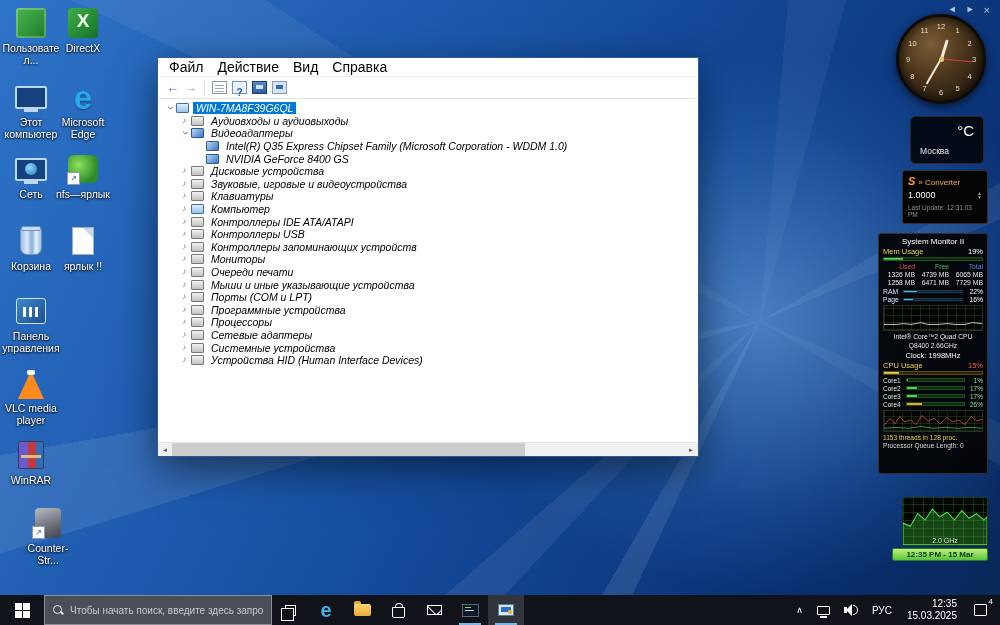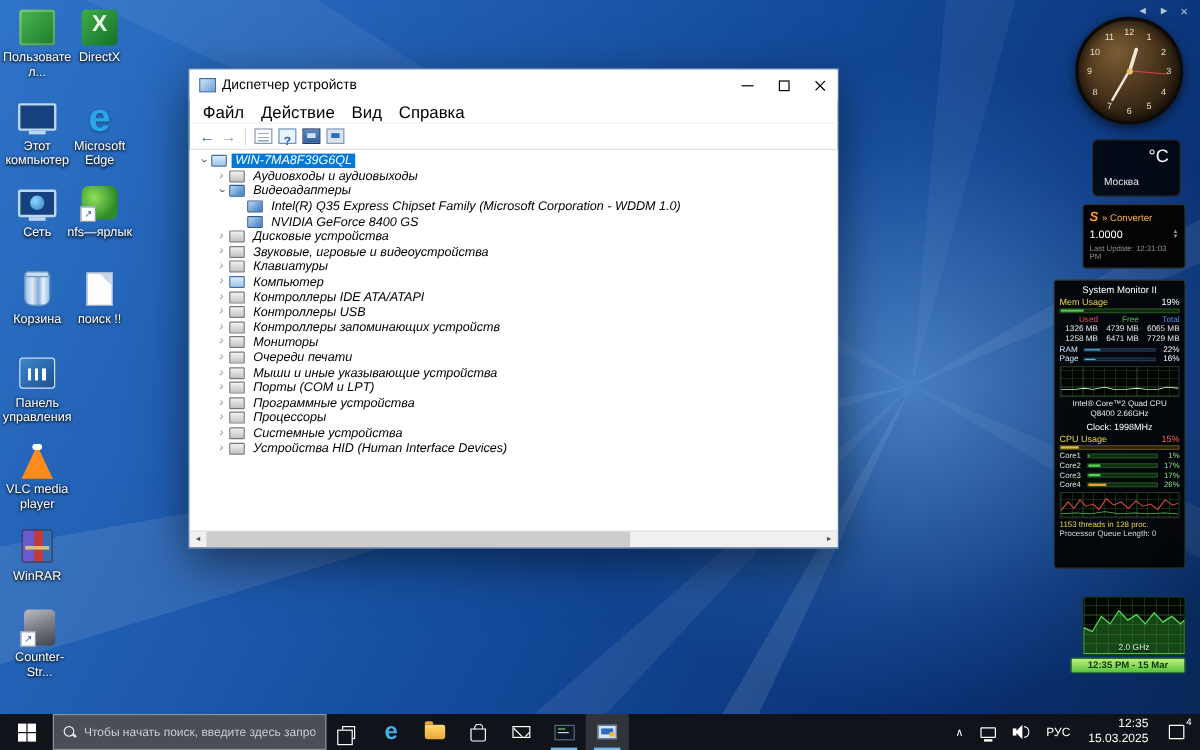--- a/index.html
+++ b/index.html
@@ -18,21 +18,21 @@
 .desktop-icon{position:absolute;width:58px;display:flex;flex-direction:column;align-items:center;gap:2px;cursor:default;}
 .di-art{width:34px;height:34px;position:relative;display:flex;align-items:center;justify-content:center;}
 .di-label{font-size:10.5px;color:#fff;text-align:center;line-height:1.15;text-shadow:0 1px 2px rgba(0,0,0,.95),0 0 3px rgba(0,0,0,.7);word-break:break-word;max-width:60px;}
 .di-users{left:2px;top:6px}.di-directx{left:54px;top:6px}
 .di-this-pc{left:2px;top:80px}.di-edge{left:54px;top:80px}
 .di-network{left:2px;top:152px}.di-nfs{left:54px;top:152px}
 .di-recycle{left:2px;top:224px}.di-wallpaper{left:54px;top:224px}
 .di-control-panel{left:2px;top:294px}
 .di-vlc{left:2px;top:366px}
 .di-winrar{left:2px;top:438px}
-.di-counter-strike{left:4px;top:506px}
+.di-counter-strike{left:19px;top:506px}
 .di-users .art-inner{width:30px;height:30px;background:linear-gradient(135deg,#49b84f,#1f7a2c);border-radius:3px;box-shadow:inset 0 0 0 2px rgba(255,255,255,.25);}
 .di-directx .art-inner{width:30px;height:30px;background:linear-gradient(135deg,#3fae46,#13702a);border-radius:4px;position:relative;}
 .di-directx .art-inner::after{content:"X";position:absolute;left:0;top:2px;width:100%;text-align:center;color:#eaffea;font-weight:bold;font-size:19px;}
 .di-this-pc .art-inner{width:32px;height:23px;background:#15427e;border:2px solid #bcd8f0;border-radius:2px;}
 .di-this-pc .di-art::after{content:"";position:absolute;bottom:2px;left:50%;transform:translateX(-50%);width:14px;height:3px;background:#bcd8f0;}
 .di-edge .art-inner::after{content:"e";font-size:33px;font-weight:bold;color:#2aa7e8;line-height:1;text-shadow:0 1px 2px rgba(0,0,0,.4);}
 .di-network .art-inner{width:32px;height:23px;background:#15427e;border:2px solid #bcd8f0;border-radius:2px;position:relative;}
 .di-network .art-inner::after{content:"";position:absolute;left:50%;top:50%;transform:translate(-50%,-50%);width:12px;height:12px;border-radius:50%;background:radial-gradient(circle at 35% 35%,#8fd8ff,#2a7ec0);}
 .di-network .di-art::after{content:"";position:absolute;bottom:2px;left:50%;transform:translateX(-50%);width:14px;height:3px;background:#bcd8f0;}
 .di-nfs .art-inner{width:30px;height:28px;background:radial-gradient(circle at 35% 35%,#8fe05a,#2e8b2a 70%);border-radius:6px;}
@@ -257,21 +257,21 @@
         <div class="desktop-icon di-recycle">
           <div class="di-art">
             <div class="art-inner"></div>
           </div>
           <div class="di-label">Корзина</div>
         </div>
         <div class="desktop-icon di-wallpaper">
           <div class="di-art">
             <div class="art-inner"></div>
           </div>
-          <div class="di-label">поиск !!</div>
+          <div class="di-label">ярлык !!</div>
         </div>
         <div class="desktop-icon di-control-panel">
           <div class="di-art">
             <div class="art-inner"></div>
           </div>
           <div class="di-label">Панель управления</div>
         </div>
         <div class="desktop-icon di-vlc">
           <div class="di-art">
             <div class="art-inner"></div>
@@ -434,33 +434,20 @@
     <div class="g-gpu">
       <svg viewBox="0 0 80 30" preserveAspectRatio="none">
           <polygon points="0,30 0,16 7,18 14,10 21,14 28,7 35,12 42,9 49,14 56,8 63,13 70,10 77,14 80,12 80,30" fill="rgba(70,220,70,0.3)" stroke="#52e052" stroke-width="0.8"></polygon>
         </svg>
       <div class="gpu-label">2.0 GHz</div>
     </div>
 
     <div class="g-timebar">12:35 PM - 15 Mar</div>
 
     <div class="window">
-      <div class="titlebar">
-        <span class="win-ico"></span>
-        <span class="win-title">Диспетчер устройств</span>
-        <span class="win-btn min">
-            <i></i>
-          </span>
-        <span class="win-btn max">
-            <i></i>
-          </span>
-        <span class="win-btn close">
-            <i></i>
-          </span>
-      </div>
       <div class="menubar">
           <span class="menu-item">Файл</span>
           <span class="menu-item">Действие</span>
           <span class="menu-item">Вид</span>
           <span class="menu-item">Справка</span>
         </div>
       <div class="toolbar">
         <span class="tb back"></span>
         <span class="tb fwd"></span>
         <span class="tbsep"></span>
@@ -552,20 +539,25 @@
           </div>
           <div class="tree-row" style="padding-left: 21px;">
             <span class="twisty collapsed"></span>
             <span class="ti ti-software"></span>
             <span class="tree-label">Программные устройства</span>
           </div>
           <div class="tree-row" style="padding-left: 21px;">
             <span class="twisty collapsed"></span>
             <span class="ti ti-cpu"></span>
             <span class="tree-label">Процессоры</span>
+          </div>
+          <div class="tree-row" style="padding-left: 21px;">
+            <span class="twisty collapsed"></span>
+            <span class="ti ti-network"></span>
+            <span class="tree-label">Сетевые адаптеры</span>
           </div>
           <div class="tree-row" style="padding-left: 21px;">
             <span class="twisty collapsed"></span>
             <span class="ti ti-system"></span>
             <span class="tree-label">Системные устройства</span>
           </div>
           <div class="tree-row" style="padding-left: 21px;">
             <span class="twisty collapsed"></span>
             <span class="ti ti-hid"></span>
             <span class="tree-label">Устройства HID (Human Interface Devices)</span>

